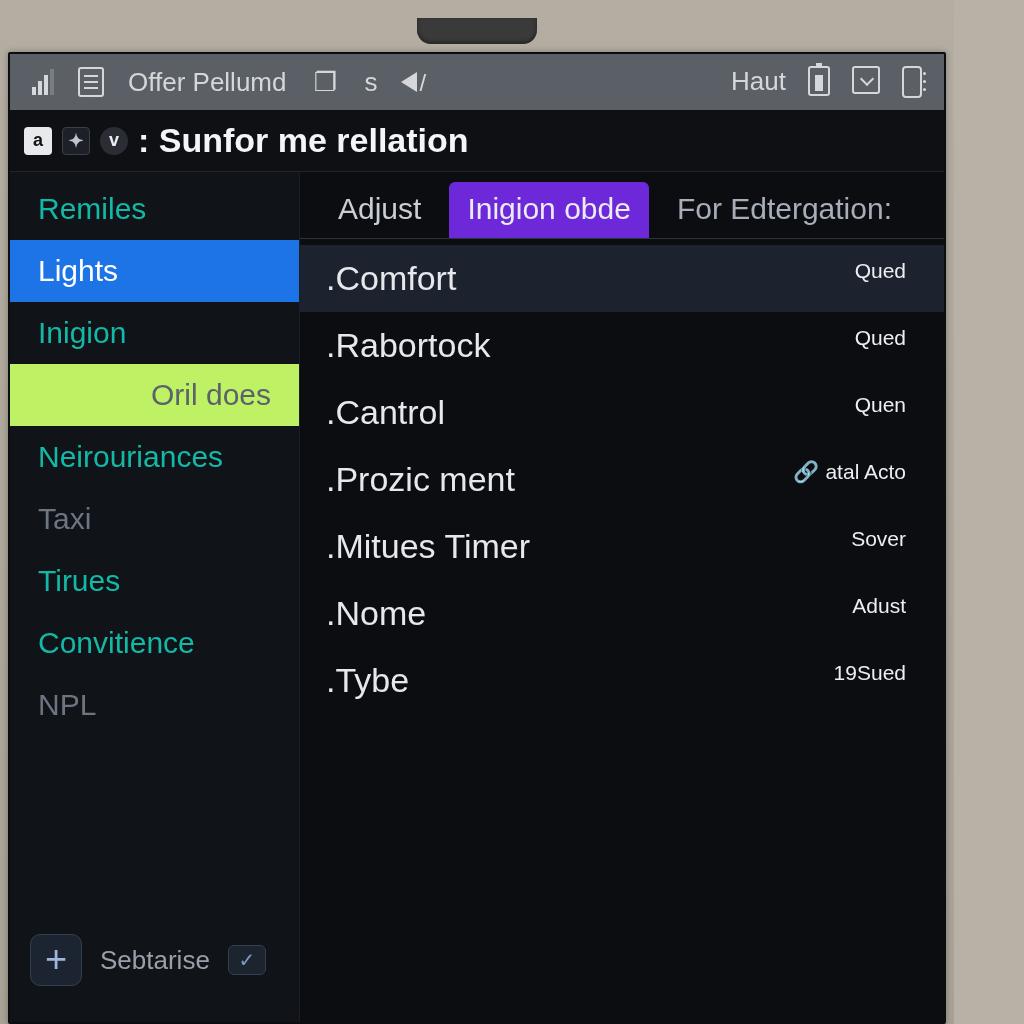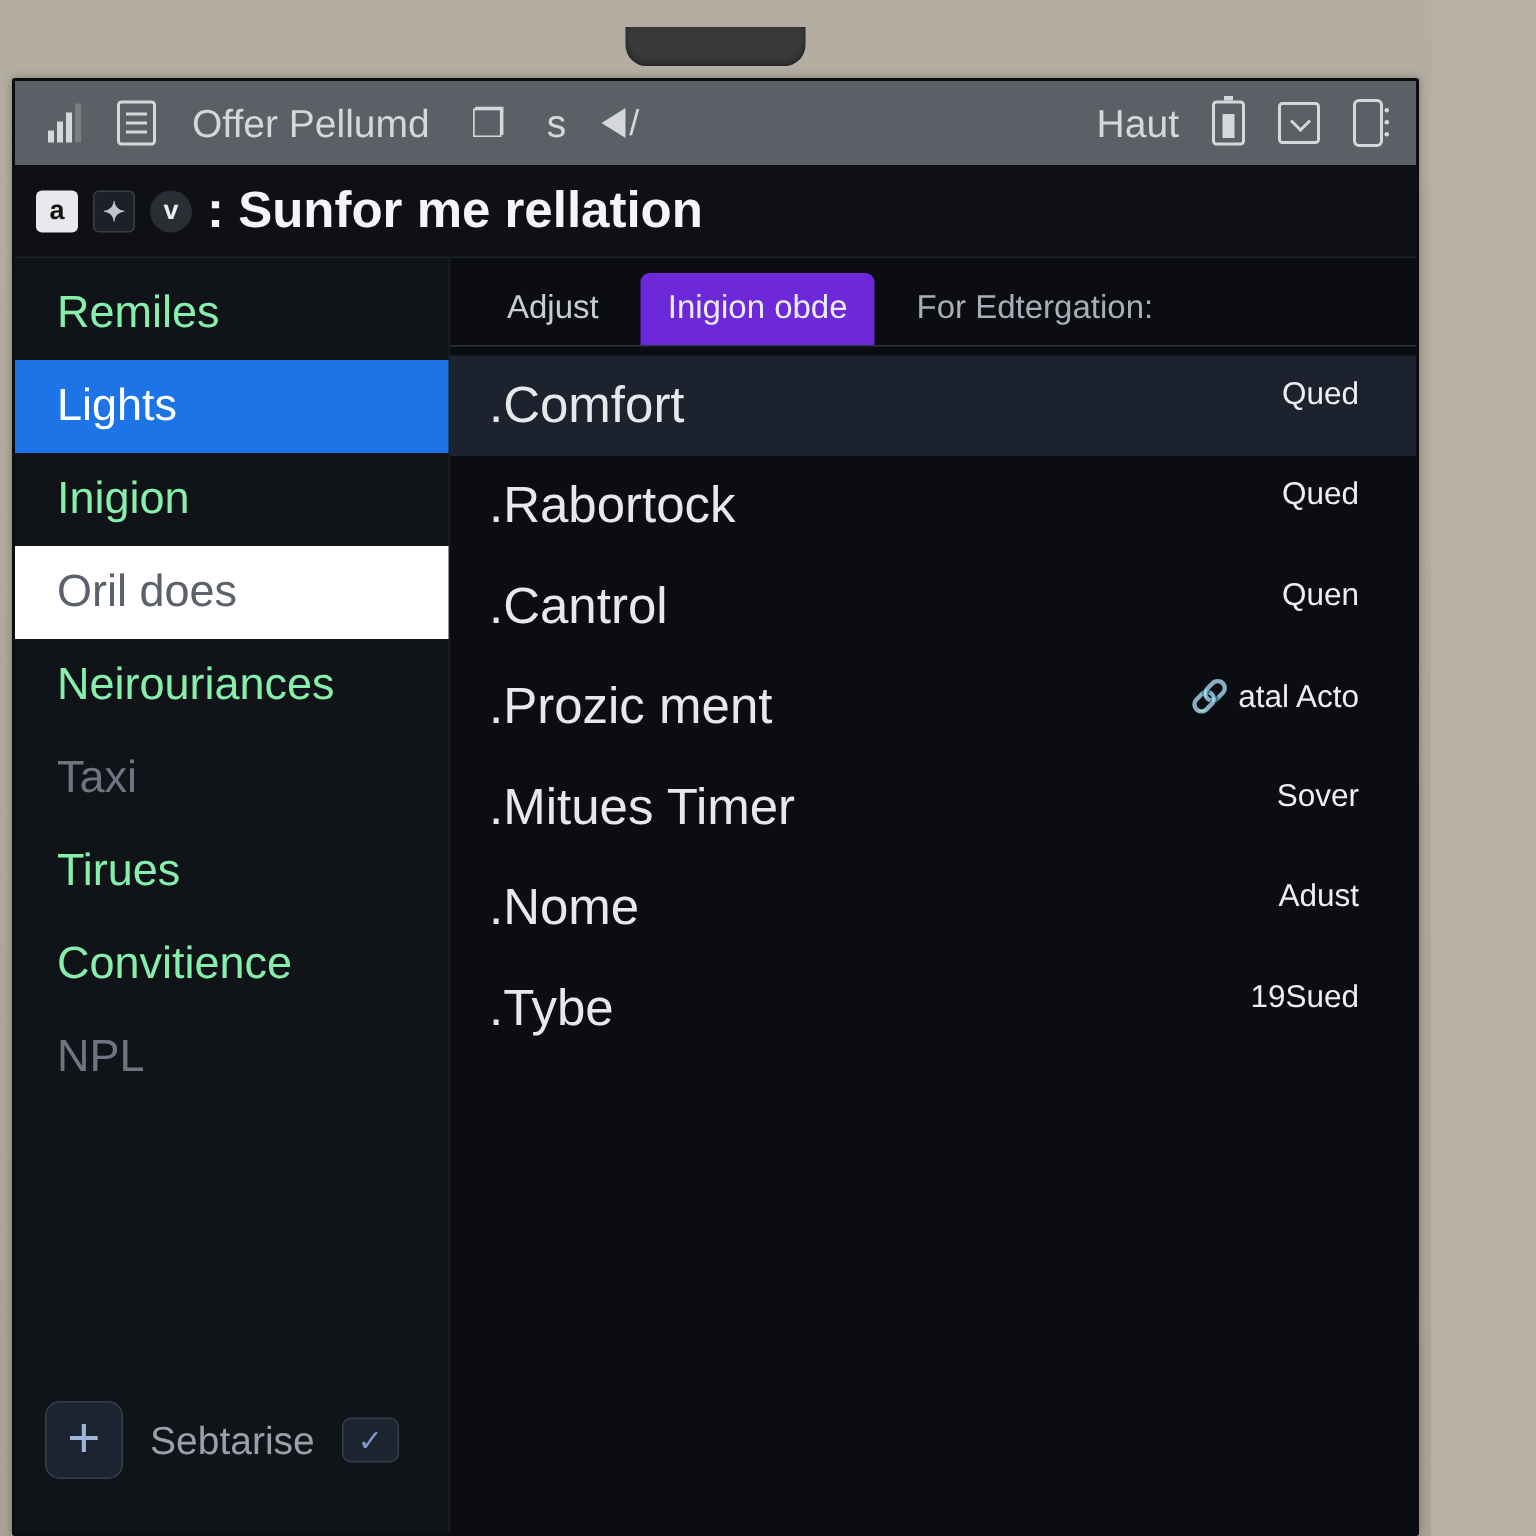--- a/index.html
+++ b/index.html
@@ -37,21 +37,21 @@
   
   .statusbar {
     height: 56px;
     background: #5b5f66;
     color: #d6d7da;
     display: flex; align-items: center;
     padding: 0 22px;
     font-size: 26px;
   }
   .statusbar .left { display:flex; align-items:center; gap:24px; flex:1; }
-  .statusbar .right { display:flex; align-items:center; gap:22px; }
+  .statusbar .right { display:flex; gap:22px; }
   .sb-icon {
     width: 30px; height: 30px;
     display:flex; align-items:center; justify-content:center;
     font-size: 26px; color:#d6d7da;
   }
   .sb-box {
     width: 26px; height: 30px;
     border: 2px solid #d6d7da; border-radius: 3px;
     position: relative;
   }
@@ -123,25 +123,25 @@
   .sidebar{
     width: 290px;
     background: #101318;
     display:flex; flex-direction:column;
     font-size: 30px;
     border-right:1px solid #1a1e25;
     padding-top:6px;
   }
   .sidebar-item{
     padding: 14px 28px;
-    color:#86efac;
+    color:#14b8a6;
     cursor:pointer;
   }
   .sidebar-item.muted{ color:#6c7580; }
-  .sidebar-item.dim{ background:#ffffff; color:#5b626c; }
+  .sidebar-item.dim{ background:#bef264; color:#5b626c;text-align:right; }
   .sidebar-item.selected{
     background:#1d74e6;
     color:#ffffff;
   }
   .sidebar-footer{
     margin-top:auto;
     display:flex;align-items:center;gap:18px;
     padding: 0 20px 36px 20px;
     color:#9aa0aa; font-size:26px;
   }
@@ -158,21 +158,21 @@
     color:#7f97c4;font-size:20px;
     cursor:pointer;
   }
 
   
   .panel{ flex:1; display:flex;flex-direction:column; }
   .tabs{
     display:flex;align-items:center;gap:10px;
     padding:10px 20px 0 20px;
     border-bottom:1px solid #2b3340;
-    font-size:22px;
+    font-size:30px;
     color:#c9cdd5;
   }
   .tab{ padding:10px 18px 12px 18px; cursor:pointer; }
   .tab.active{
     background:#6d28d9;
     color:#e9ecf2;
     border-radius:6px 6px 0 0;
   }
   .tab.label{ color:#a8aeb9; cursor:default; }
 

